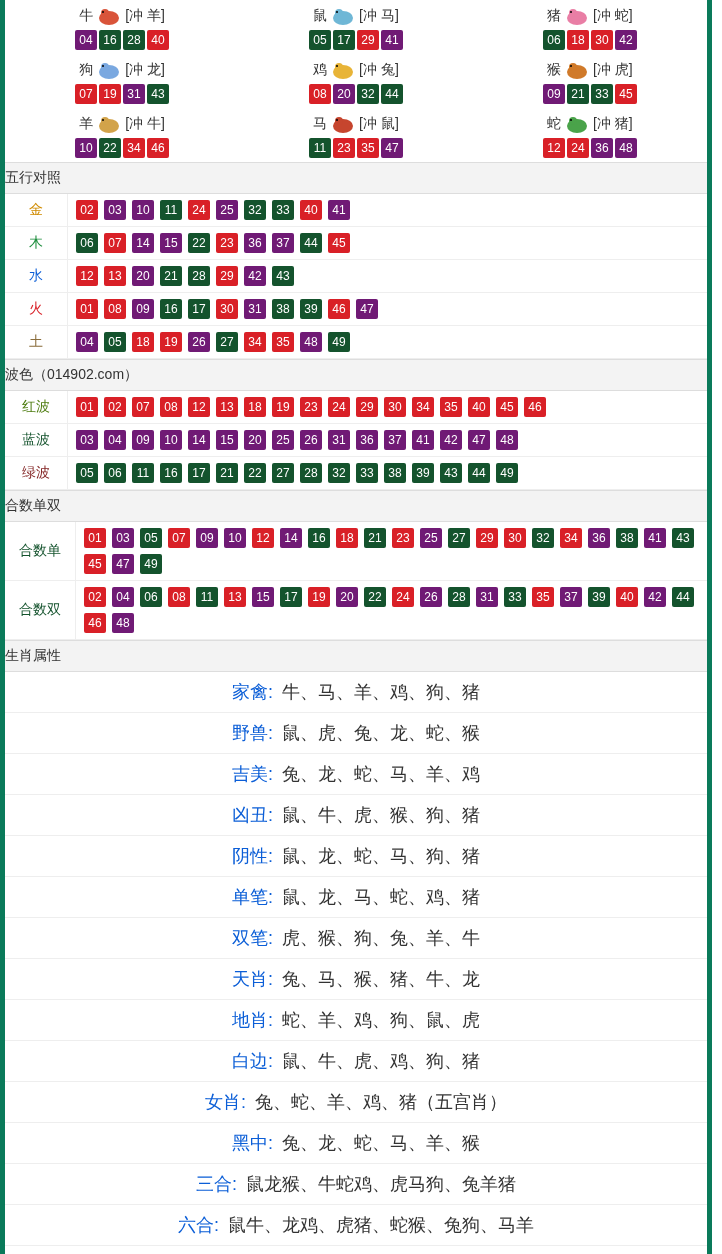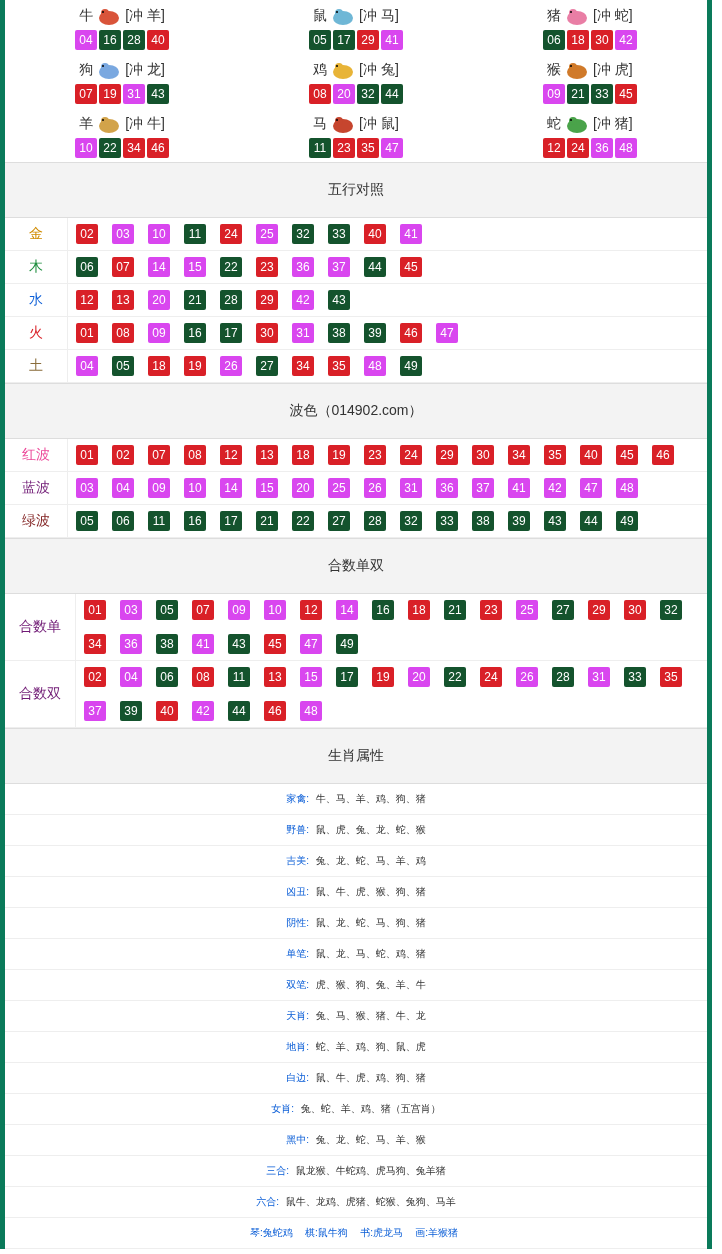--- a/index.html
+++ b/index.html
@@ -3,30 +3,30 @@
 <meta charset="utf-8">
 <style>
   body{margin:0;font-family:Arial,"Microsoft YaHei",sans-serif;font-size:14px;color:#333;background:#fff}
   .wrap{border-left:5px solid #0a7a5a;border-right:5px solid #0a7a5a;width:712px;box-sizing:border-box}
   .zod-grid{display:flex;flex-wrap:wrap}
   .zod-cell{width:33.33%;text-align:center;padding:6px 0 4px 0;box-sizing:border-box}
   .zod-title{display:flex;align-items:center;justify-content:center;gap:2px;font-size:14px;color:#333}
   .zod-icon{width:28px;height:20px;display:inline-block}
   .balls{display:flex;justify-content:center;gap:2px;margin-top:4px}
   .ball{display:inline-block;width:22px;height:20px;line-height:20px;color:#fff;font-size:12px;text-align:center;border-radius:2px}
-  .r{background:#d92027}.b{background:#d946ef}.g{background:#14532d}
-  .sect-h{background:#f3f3f3;border-top:1px solid #ddd;border-bottom:1px solid #ddd;text-align:center;padding:18px 0;font-size:14px;color:#333}
+  .r{background:#d92027}.b{background:#701a75}.g{background:#14532d}
+  .sect-h{background:#f3f3f3;border-top:1px solid #ddd;border-bottom:1px solid #ddd;text-align:left;padding:6px 0;font-size:14px;color:#333}
   table{width:100%;border-collapse:collapse}
   td{border-bottom:1px solid #eee;padding:6px 8px;vertical-align:middle}
   td.lbl{width:46px;text-align:center;font-size:14px;border-right:1px solid #eee}
-  .row-balls{display:flex;flex-wrap:wrap;gap:14px}
-  .attr-row{text-align:center;padding:8px 4px;border-bottom:1px solid #eee;font-size:10px}
+  .row-balls{display:flex;flex-wrap:wrap;gap:6px}
+  .attr-row{text-align:center;padding:8px 4px;border-bottom:1px solid #eee;font-size:18px}
   .attr-row .k{color:#0b5ed7;margin-right:4px}
   .c-gold{color:#d08b00}.c-wood{color:#1e8e3e}.c-water{color:#0b5ed7}.c-fire{color:#d92027}.c-earth{color:#8a6d3b}
-  .c-red{color:#ec4899}.c-blue{color:#701a75}.c-green{color:#7f1d1d}
+  .c-red{color:#4d7c0f}.c-blue{color:#14532d}.c-green{color:#7f1d1d}
 </style>
 </head>
 <body>
 
 <div class="wrap">
   <div class="zod-grid" id="zod-grid">
   <div class="zod-cell">
     <div class="zod-title">
       <span>牛</span>
       <span class="zod-icon"><svg viewBox="0 0 28 20" width="28" height="20">

